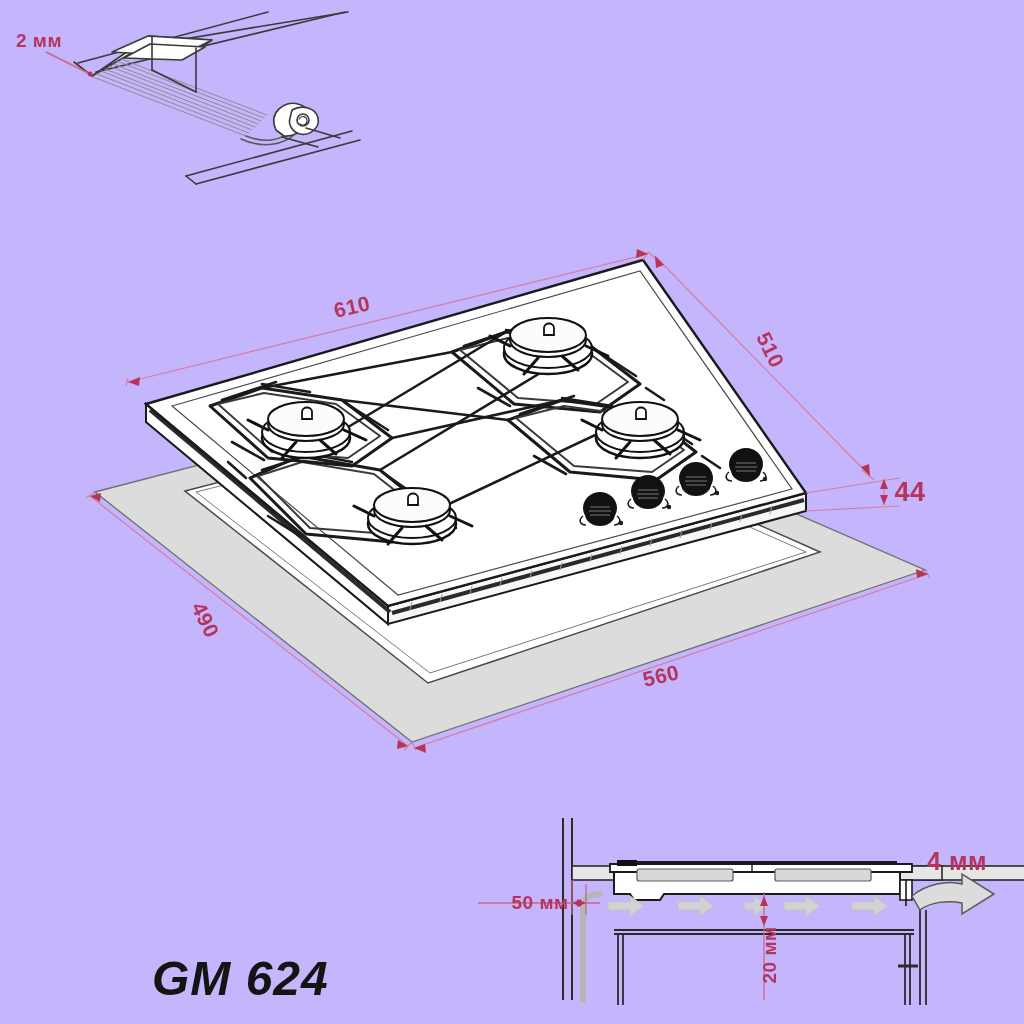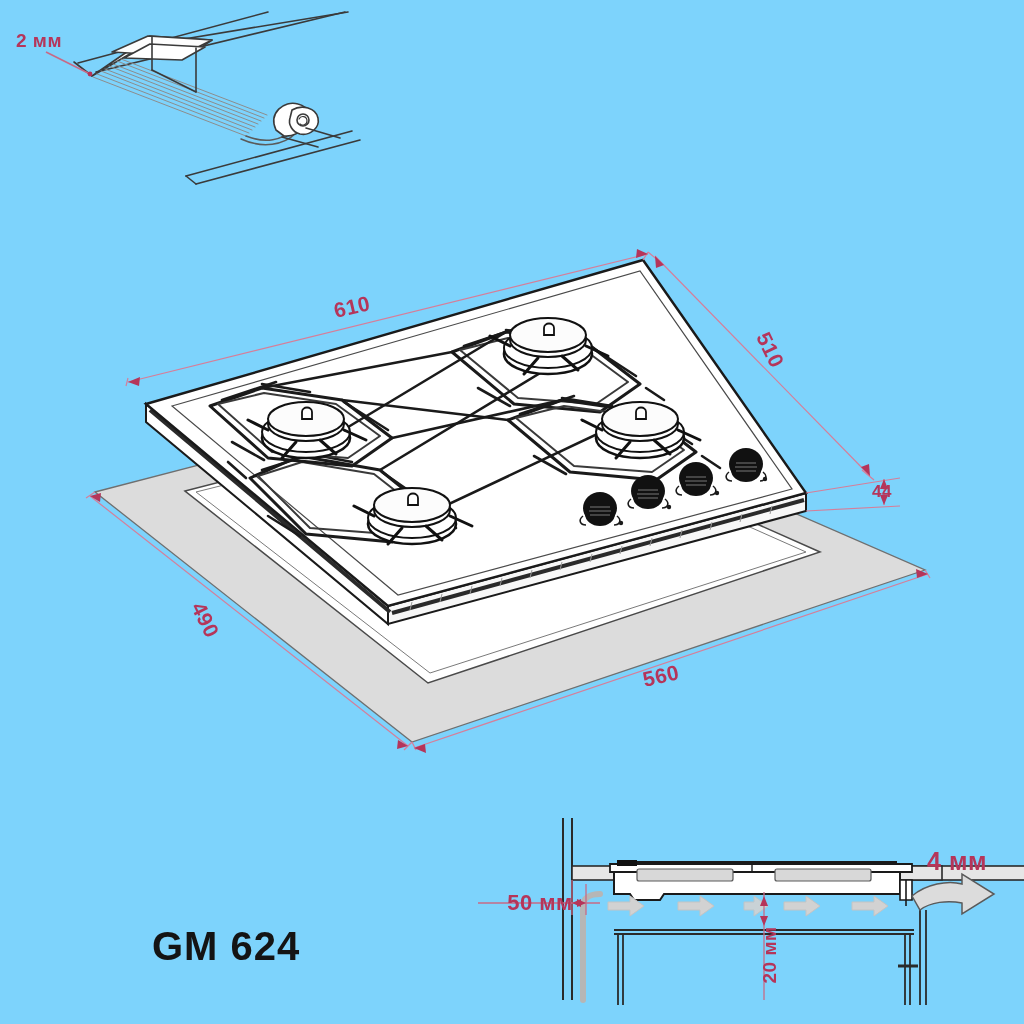--- a/index.html
+++ b/index.html
@@ -11,47 +11,48 @@
   body {
     width: 1024px;
     height: 1024px;
     overflow: hidden;
     font-family: "Liberation Sans", sans-serif;
   }
   #sheet {
     position: relative;
     width: 1024px;
     height: 1024px;
-    background: #7dd3fc;
+    background: #c4b5fd;
   }
   #sheet svg.layer {
     position: absolute;
     left: 0;
     top: 0;
     width: 1024px;
     height: 1024px;
     overflow: visible;
   }
   .dimtext {
     position: absolute;
     color: #b5355a;
     font-family: "Liberation Sans", sans-serif;
     font-weight: bold;
     white-space: nowrap;
     letter-spacing: 0.5px;
   }
   #model-label {
     position: absolute;
     left: 152px;
-    top: 924px;
+    top: 951px;
     font-family: "Liberation Sans", sans-serif;
     font-weight: bold;
-    font-size: 40px;
+    font-size: 48px;
     color: #141414;
     letter-spacing: 1px;
+    font-style: italic;
   }
 </style>
 </head>
 <body>
 
 <div id="sheet">
 
   <svg class="layer" viewBox="0 0 1024 1024">
     <g fill="none" stroke="#3a3a3a" stroke-width="1.6" stroke-linecap="round" stroke-linejoin="round">
 
@@ -310,21 +311,21 @@
       <polygon points="884,505 880,495 888,495"></polygon>
       <polygon points="90,496 101,493 100,502"></polygon>
       <polygon points="408,746 397,749 398,740"></polygon>
       <polygon points="414,748 425,744 426,753"></polygon>
       <polygon points="928,574 917,578 916,569"></polygon>
     </g>
   </svg>
 
   <div class="dimtext" style="left:352px; top:307px; font-size:21px; transform:translate(-50%,-50%) rotate(-13deg);">610</div>
   <div class="dimtext" style="left:770px; top:350px; font-size:21px; transform:translate(-50%,-50%) rotate(64deg);">510</div>
-  <div class="dimtext" style="left:882px; top:492px; font-size:17px; transform:translate(-50%,-50%);">44</div>
+  <div class="dimtext" style="left:910px; top:492px; font-size:27px; transform:translate(-50%,-50%);">44</div>
   <div class="dimtext" style="left:205px; top:620px; font-size:21px; transform:translate(-50%,-50%) rotate(64deg);">490</div>
   <div class="dimtext" style="left:661px; top:676px; font-size:21px; transform:translate(-50%,-50%) rotate(-13deg);">560</div>
 
   <svg class="layer" viewBox="0 0 1024 1024">
 
     <g stroke="#2a2a2a" stroke-width="2" fill="none">
       <line x1="563" y1="818" x2="563" y2="1000"></line>
       <line x1="572" y1="818" x2="572" y2="1000"></line>
     </g>
 
@@ -403,19 +404,19 @@
       <line x1="764" y1="892" x2="764" y2="1000"></line>
     </g>
     <g fill="#b5355a">
       <polygon points="572,903 581,899 581,907"></polygon>
       <polygon points="586,903 577,899 577,907"></polygon>
       <polygon points="764,896 760,906 768,906"></polygon>
       <polygon points="764,926 760,916 768,916"></polygon>
     </g>
   </svg>
 
-  <div class="dimtext" style="left:540px; top:903px; font-size:22px; transform:translate(-50%,-50%);">50 мм</div>
+  <div class="dimtext" style="left:540px; top:903px; font-size:19px; transform:translate(-50%,-50%);">50 мм</div>
   <div class="dimtext" style="left:770px; top:955px; font-size:19px; transform:translate(-50%,-50%) rotate(-90deg);">20 мм</div>
   <div class="dimtext" style="left:957px; top:861px; font-size:25px; transform:translate(-50%,-50%);">4 мм</div>
 
   <div id="model-label">GM 624</div>
 
 </div>
 
 </body></html>

